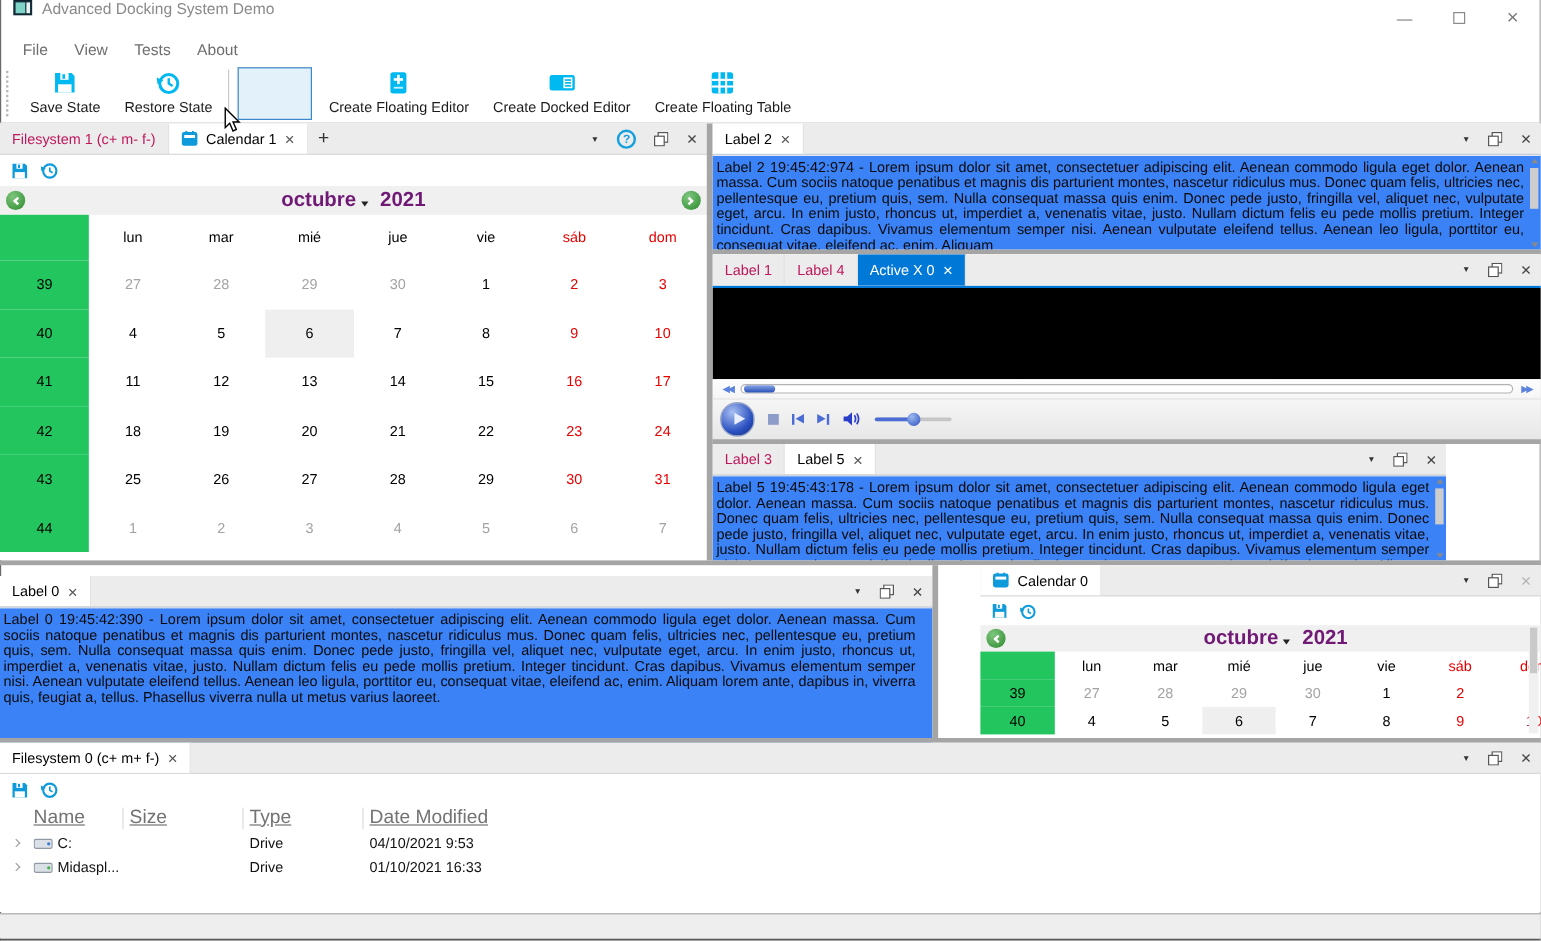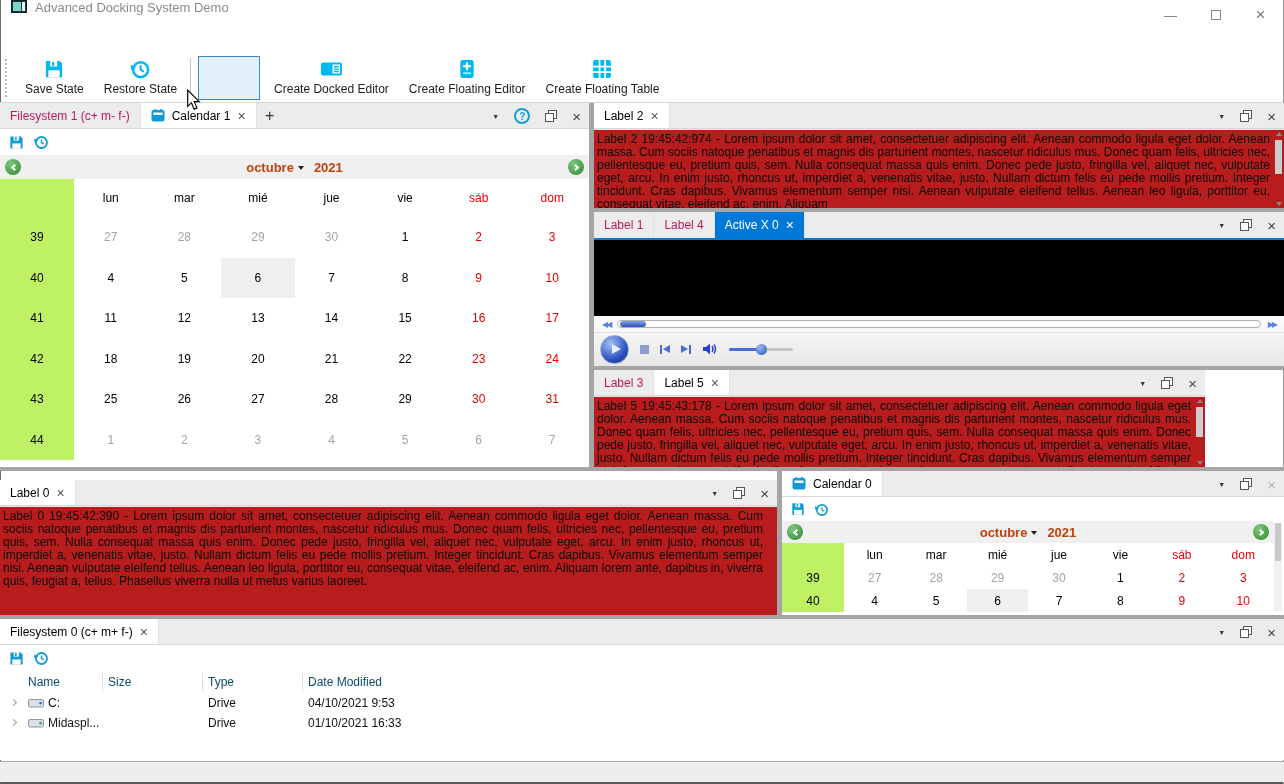--- a/index.html
+++ b/index.html
@@ -42,41 +42,41 @@
   .addtab { width:26px; display:flex; align-items:center; justify-content:center; font-size:16px; color:#333; }
   .ptools { position:absolute; right:8px; top:0; height:26px; display:flex; align-items:center; gap:15px; }
   .ddico { font-size:7px; color:#333; }
   .closeico { font-size:15px; color:#444; line-height:1; }
   .closeico.dim { color:#b5b5b5; }
   .helpico { width:16px; height:16px; border-radius:50%; border:2px solid #14a0dc; color:#14a0dc;
              font-size:10px; font-weight:bold; display:flex; align-items:center; justify-content:center; }
   .minibar { height:26px; display:flex; align-items:center; gap:9px; padding-left:9px; }
 
   
-  .textpane { position:relative; background:#b91c1c; border-top:1px solid #e6e6e6; font-size:12px; line-height:13px;
+  .textpane { position:relative; background:#3b82f6; border-top:1px solid #e6e6e6; font-size:12px; line-height:13px;
               color:#0a0a0a; text-align:justify; padding:3px 14px 0 3px; overflow:hidden; }
   .vscroll { position:absolute; right:1px; top:2px; bottom:2px; width:9px; }
   .vscroll .arr { position:absolute; left:2px; width:0; height:0; border-left:3px solid transparent; border-right:3px solid transparent; }
   .vscroll .up { top:0; border-bottom:4px solid #8a8a8a; }
   .vscroll .dn { bottom:0; border-top:4px solid #8a8a8a; }
   .vscroll .thumb { position:absolute; left:1px; width:7px; background:#cdcdcd; }
 
   
   .cal-head { display:flex; align-items:center; justify-content:space-between; background:#f0f0f0; padding:0 5px; }
-  .cal-title { font-weight:bold; font-size:13px; color:#c2410c; display:flex; gap:10px; }
+  .cal-title { font-weight:bold; font-size:17px; color:#701a75; display:flex; gap:10px; align-items:center; }
   .cal-title .caret { width:0; height:0; border-left:3px solid transparent; border-right:3px solid transparent;
                       border-top:4px solid #222; margin:6px 0 0 -6px; }
   .navbtn { width:16px; height:16px; border-radius:50%; background:radial-gradient(circle at 35% 30%, #7ec67e, #2c8a2c);
             display:flex; align-items:center; justify-content:center; }
   .navbtn .a { width:5px; height:5px; border-left:2px solid #fff; border-bottom:2px solid #fff; }
   .navbtn .al { transform:rotate(45deg); margin-left:2px; }
   .navbtn .ar { transform:rotate(-135deg); margin-right:2px; }
   .cal-grid { display:grid; }
   .cal-cell { display:flex; align-items:center; justify-content:center; font-size:12px; color:#000; }
-  .wkcol { background:#bef264; }
+  .wkcol { background:#22c55e; }
   .dn.red { color:#e60000; }
   .day.m { color:#a3a3a3; }
   .day.w { color:#e60000; }
   .day.sel { background:#efefef; }
   #cal1 { grid-template-columns:74px repeat(7,1fr); grid-template-rows:38px repeat(6,40.5px); }
   #cal0 { grid-template-columns:62px repeat(7,1fr); grid-template-rows:23px repeat(2,23px); width:492px; }
   .cal0scroll { position:absolute; right:2px; top:52px; bottom:4px; width:8px; background:#f0f0f0; }
   .cal0scroll .thumb { position:absolute; top:0; left:1px; width:6px; height:38px; background:#c9c9c9; }
 
   
@@ -96,21 +96,21 @@
   .skip .bar { width:2px; height:9px; background:#4a6cd4; }
   .skip .tl { width:0; height:0; border-right:7px solid #4a6cd4; border-top:4.5px solid transparent; border-bottom:4.5px solid transparent; }
   .skip .tr { width:0; height:0; border-left:7px solid #4a6cd4; border-top:4.5px solid transparent; border-bottom:4.5px solid transparent; }
   #vol-slider { width:64px; height:3px; background:#c6c6c6; border-radius:2px; position:relative; }
   #vol-fill { width:45%; height:3px; background:#4a6cd4; border-radius:2px; }
   #vol-thumb { position:absolute; left:42%; top:-4px; width:11px; height:11px; border-radius:50%;
                background:radial-gradient(circle at 35% 30%, #9db9f0, #2a50c0); }
 
   
   .fs-head { position:relative; height:22px; }
-  .fs-hcell { position:absolute; top:0; font-size:12px; color:#0c4a6e; line-height:22px; }
+  .fs-hcell { position:absolute; top:0; font-size:16px; color:#737373; line-height:22px;text-decoration:underline; }
   .fs-div { position:absolute; top:2px; width:1px; height:18px; background:#dcdcdc; }
   .fs-row { position:relative; height:20px; }
   .fs-chevron { position:absolute; left:11px; top:7px; width:5px; height:5px;
                 border-right:1.4px solid #9a9a9a; border-top:1.4px solid #9a9a9a; transform:rotate(45deg); }
   .fs-icon { position:absolute; left:28px; top:4px; }
   .fs-name { position:absolute; left:48px; top:0; font-size:12px; color:#111; line-height:20px; }
   .fs-cell { position:absolute; top:0; font-size:12px; color:#111; line-height:20px; }
   .c-size { left:108px; } .c-type { left:208px; } .c-date { left:308px; }
 
   
@@ -136,20 +136,26 @@
         </div>
       <div class="wbtn">
           <span class="maxbox"></span>
         </div>
       <div class="wbtn closex">
           <span>×</span>
         </div>
     </div>
   </div>
 
+  <div id="menubar">
+    <span class="menu-item">File</span>
+    <span class="menu-item">View</span>
+    <span class="menu-item">Tests</span>
+    <span class="menu-item">About</span>
+  </div>
 
   <div id="toolbar">
     <div class="thandle"></div>
     <div class="tbtn">
       <svg width="20" height="20" viewBox="0 0 16 16">
           <path d="M1.5 1.5h11l2 2v11h-13z" fill="#00b9f0"></path>
           <rect x="5" y="1.5" width="5.5" height="4.5" fill="#fff"></rect>
           <rect x="6.4" y="2.3" width="1.8" height="3" fill="#00b9f0"></rect>
           <rect x="3.5" y="9" width="9" height="5.5" fill="#fff"></rect>
         </svg>
@@ -159,37 +165,37 @@
       <svg width="20" height="20" viewBox="0 0 16 16">
           <circle cx="8.5" cy="8.5" r="6" fill="none" stroke="#00b9f0" stroke-width="2"></circle>
           <path d="M8.5 5v3.5l2.6 1.6" stroke="#00b9f0" stroke-width="1.6" fill="none"></path>
           <path d="M0.5 4.5 L1 9 L5 6.5 Z" fill="#00b9f0"></path>
         </svg>
       <span class="tlabel">Restore State</span>
     </div>
     <div class="tsep"></div>
     <div id="perspective-combo"></div>
     <div class="tbtn">
+      <svg width="18" height="20" viewBox="0 0 16 18">
+          <rect x="2" y="1" width="12" height="16" rx="2" fill="#00b9f0"></rect>
+          <rect x="7" y="3" width="2" height="7" fill="#fff"></rect>
+          <rect x="4.5" y="5.5" width="7" height="2" fill="#fff"></rect>
+          <rect x="4.5" y="12" width="7" height="1.4" fill="#bfeffc"></rect>
+        </svg>
+      <span class="tlabel">Create Floating Editor</span>
+    </div>
+    <div class="tbtn">
       <svg width="23" height="20" viewBox="0 0 23 16">
           <rect x="1" y="1.5" width="21" height="13" rx="2" fill="#00b9f0"></rect>
           <rect x="12.5" y="3.5" width="7.5" height="9" fill="#fff"></rect>
           <rect x="13.8" y="5" width="5" height="1.4" fill="#00b9f0"></rect>
           <rect x="13.8" y="7.4" width="5" height="1.4" fill="#00b9f0"></rect>
           <rect x="13.8" y="9.8" width="5" height="1.4" fill="#00b9f0"></rect>
         </svg>
       <span class="tlabel">Create Docked Editor</span>
-    </div>
-    <div class="tbtn">
-      <svg width="18" height="20" viewBox="0 0 16 18">
-          <rect x="2" y="1" width="12" height="16" rx="2" fill="#00b9f0"></rect>
-          <rect x="7" y="3" width="2" height="7" fill="#fff"></rect>
-          <rect x="4.5" y="5.5" width="7" height="2" fill="#fff"></rect>
-          <rect x="4.5" y="12" width="7" height="1.4" fill="#bfeffc"></rect>
-        </svg>
-      <span class="tlabel">Create Floating Editor</span>
     </div>
     <div class="tbtn">
       <svg width="20" height="20" viewBox="0 0 18 18">
           <rect x="1" y="1" width="16" height="16" rx="2" fill="#00b9f0"></rect>
           <rect x="6" y="1" width="1.6" height="16" fill="#fff"></rect>
           <rect x="11" y="1" width="1.6" height="16" fill="#fff"></rect>
           <rect x="1" y="6" width="16" height="1.6" fill="#fff"></rect>
           <rect x="1" y="11" width="16" height="1.6" fill="#fff"></rect>
         </svg>
       <span class="tlabel">Create Floating Table</span>
@@ -444,21 +450,21 @@
         <span class="closeico">×</span>
       </div>
     </div>
     <div class="textpane" style="height:118px;">
       <span>Label 0 19:45:42:390 - Lorem ipsum dolor sit amet, consectetuer adipiscing elit. Aenean commodo ligula eget dolor. Aenean massa. Cum sociis natoque penatibus et magnis dis parturient montes, nascetur ridiculus mus. Donec quam felis, ultricies nec, pellentesque eu, pretium quis, sem. Nulla consequat massa quis enim. Donec pede justo, fringilla vel, aliquet nec, vulputate eget, arcu. In enim justo, rhoncus ut, imperdiet a, venenatis vitae, justo. Nullam dictum felis eu pede mollis pretium. Integer tincidunt. Cras dapibus. Vivamus elementum semper nisi. Aenean vulputate eleifend tellus. Aenean leo ligula, porttitor eu, consequat vitae, eleifend ac, enim. Aliquam lorem ante, dapibus in, viverra quis, feugiat a, tellus. Phasellus viverra nulla ut metus varius laoreet.</span>
     </div>
   </div>
 
   <div class="splitter" style="left:777px; top:471px; width:5px; height:144px;"></div>
 
-  <div class="panel" style="left:782px; top:471px; width:502px; height:144px;">
+  <div class="panel" style="left:782px; top:471px; width:502px; height:144px;padding-left:35px;">
     <div class="tabbar">
       <div class="tab active">
         <svg width="14" height="13" viewBox="0 0 14 13">
             <rect x="0.5" y="1" width="13" height="11.5" rx="2" fill="#0f9bdb"></rect>
             <rect x="2.5" y="3.5" width="9" height="2.5" fill="#fff"></rect>
             <rect x="3.5" y="0" width="1.6" height="3" fill="#0f9bdb"></rect>
             <rect x="9" y="0" width="1.6" height="3" fill="#0f9bdb"></rect>
           </svg>
         <span>Calendar 0</span>
       </div>

